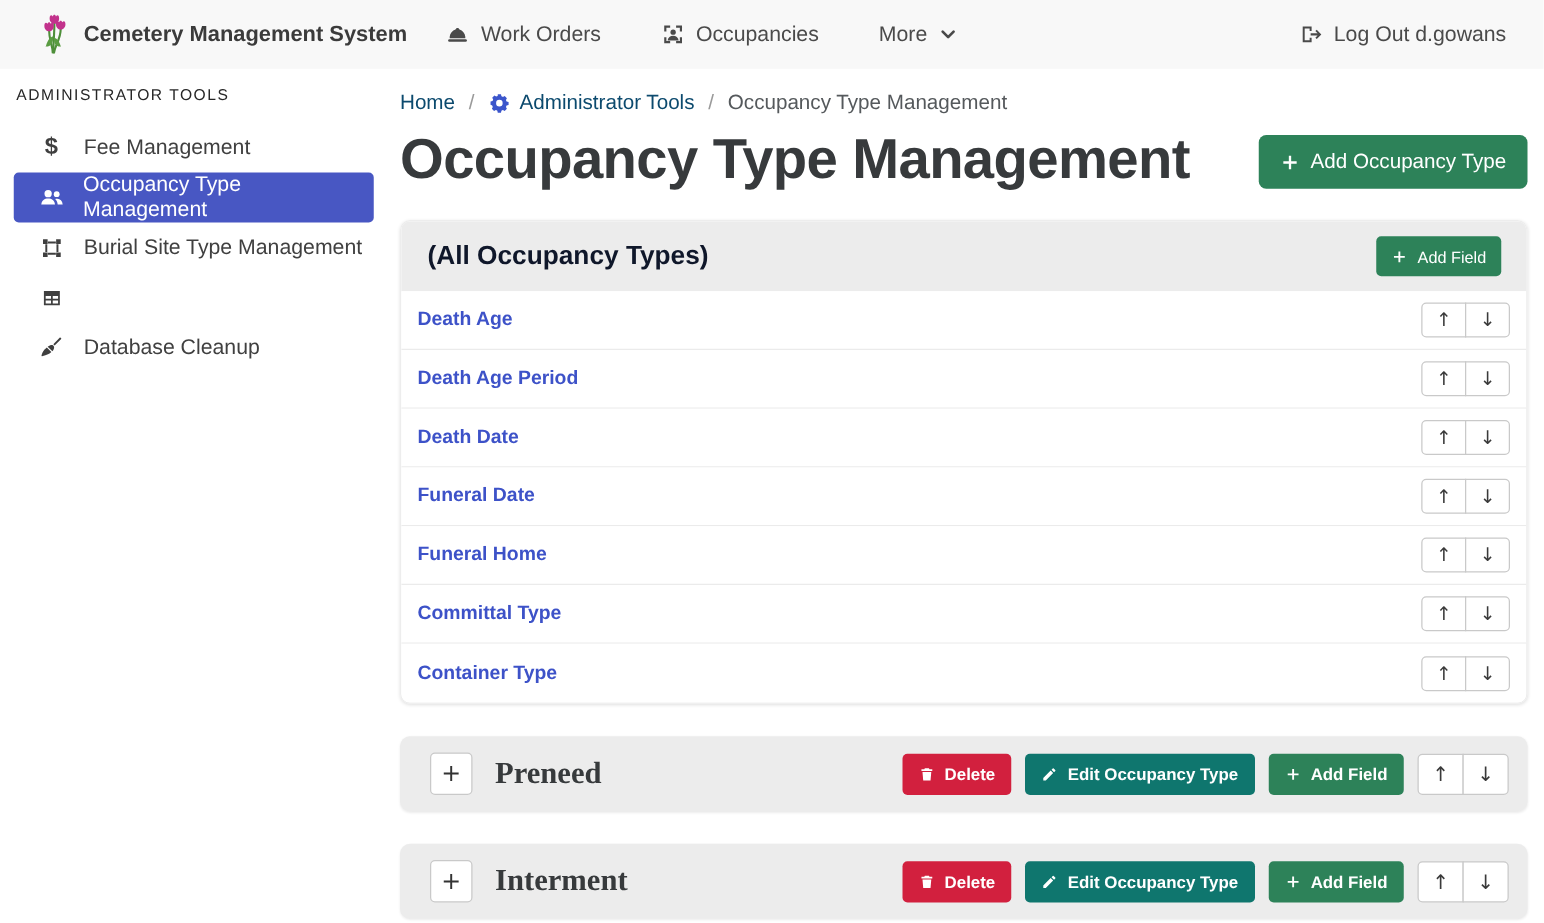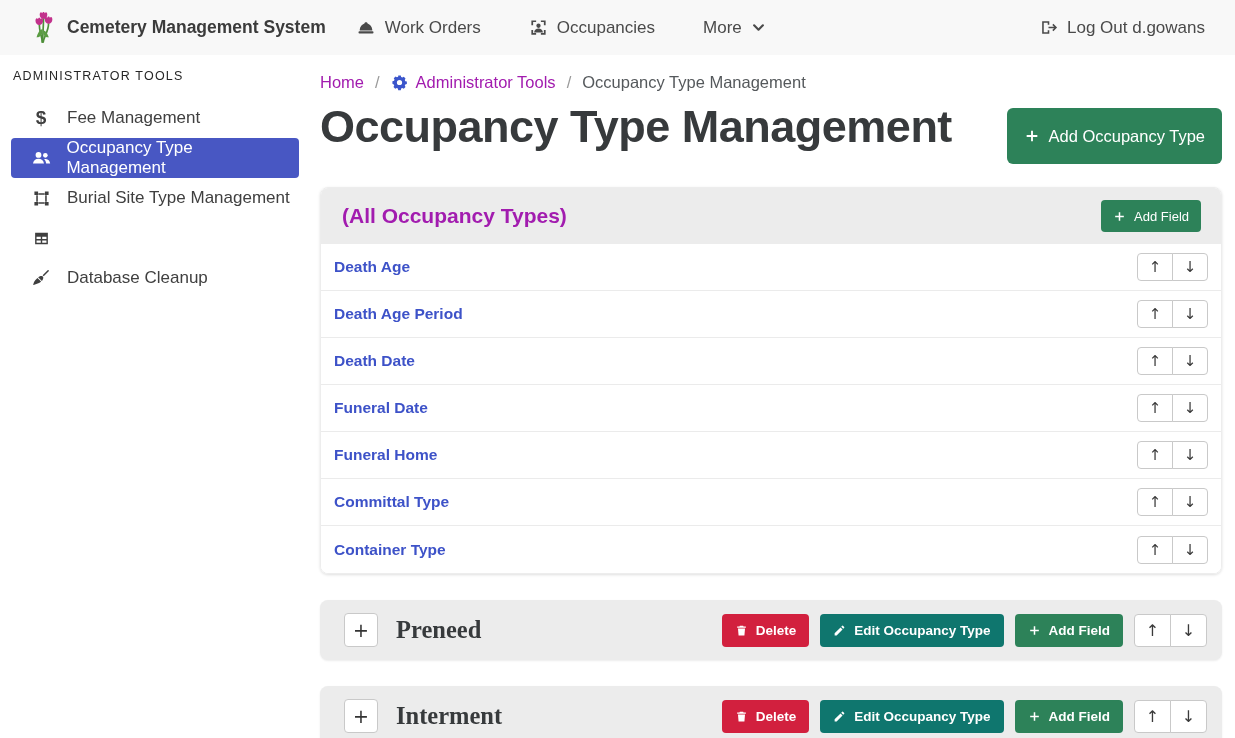--- a/index.html
+++ b/index.html
@@ -27,44 +27,44 @@
                color:#404040; font-size:17px; text-decoration:none; border-radius:4px; cursor:pointer; }
   .side-item .icon-slot { width:22px; display:flex; justify-content:center; color:#3f3f3f; }
   .side-item.active { background:#4857c3; color:#fff; }
   .side-item.active .icon-slot { color:#fff; }
   .dollar-glyph { font-size:19px; font-weight:bold; }
 
   .main { flex:1; padding:10px 13px 0 10px; }
 
   
   .breadcrumb { display:flex; align-items:center; gap:11px; font-size:16.5px; margin:8px 0 0; }
-  .crumb-link { color:#a21caf; text-decoration:none; display:flex; align-items:center; gap:8px; cursor:pointer; }
+  .crumb-link { color:#0c4a6e; text-decoration:none; display:flex; align-items:center; gap:8px; cursor:pointer; }
   .crumb-sep { color:#9a9a9a; }
   .crumb-current { color:#55595c; }
 
   
   .title-row { display:flex; align-items:flex-start; justify-content:space-between; margin-top:9px; }
   h1.page-title { font-size:45px; font-weight:700; margin:0; color:#373a3c; letter-spacing:-0.5px; }
 
   
   .btn { display:inline-flex; align-items:center; gap:8px; border:none; border-radius:5px; color:#fff;
          cursor:pointer; font-family:inherit; white-space:nowrap; }
   .btn-green { background:#2d8259; }
   .btn-teal  { background:#0f766e; }
   .btn-red   { background:#d2203e; }
-  .btn-lg  { height:56px; padding:0 17px; font-size:16.5px; margin-top:7px; border-radius:6px;justify-content:flex-end; }
+  .btn-lg  { height:43px; padding:0 17px; font-size:16.5px; margin-top:7px; border-radius:6px;justify-content:flex-end; }
   .btn-sm  { height:32px; padding:0 12px; font-size:13px; border-radius:4px; }
   .btn-bar { height:33px; padding:0 13px; font-size:13.5px; border-radius:4px;font-weight:bold; }
 
   
   .card { margin-top:23px; border-radius:8px; overflow:hidden; border:1px solid #ededed;
           box-shadow:0 1px 3px rgba(0,0,0,.13); }
   .card-header { background:#ececec; height:56px; display:flex; align-items:center; justify-content:space-between;
                  padding:0 20px 0 21px; }
-  .card-title { font-size:21px; font-weight:700; color:#a21caf; }
+  .card-title { font-size:21px; font-weight:700; color:#0f172a; }
   .field-row { height:47px; display:flex; align-items:center; justify-content:space-between;
                padding:0 13px; background:#fff; border-bottom:1px solid #ebebeb; }
   .field-row:last-child { border-bottom:none; }
   .field-link { color:#3d52c8; font-weight:bold; font-size:15.5px; text-decoration:none; cursor:pointer; }
 
   .updown { display:inline-flex; }
   .updown button { width:36px; height:28px; background:#fff; border:1px solid #c9c9c9; color:#3a3a3a;
                    font-size:15px; cursor:pointer; display:flex; align-items:center; justify-content:center;
                    padding:0; font-family:"DejaVu Sans", sans-serif; }
   .updown button:first-child { border-radius:4px 0 0 4px; }

